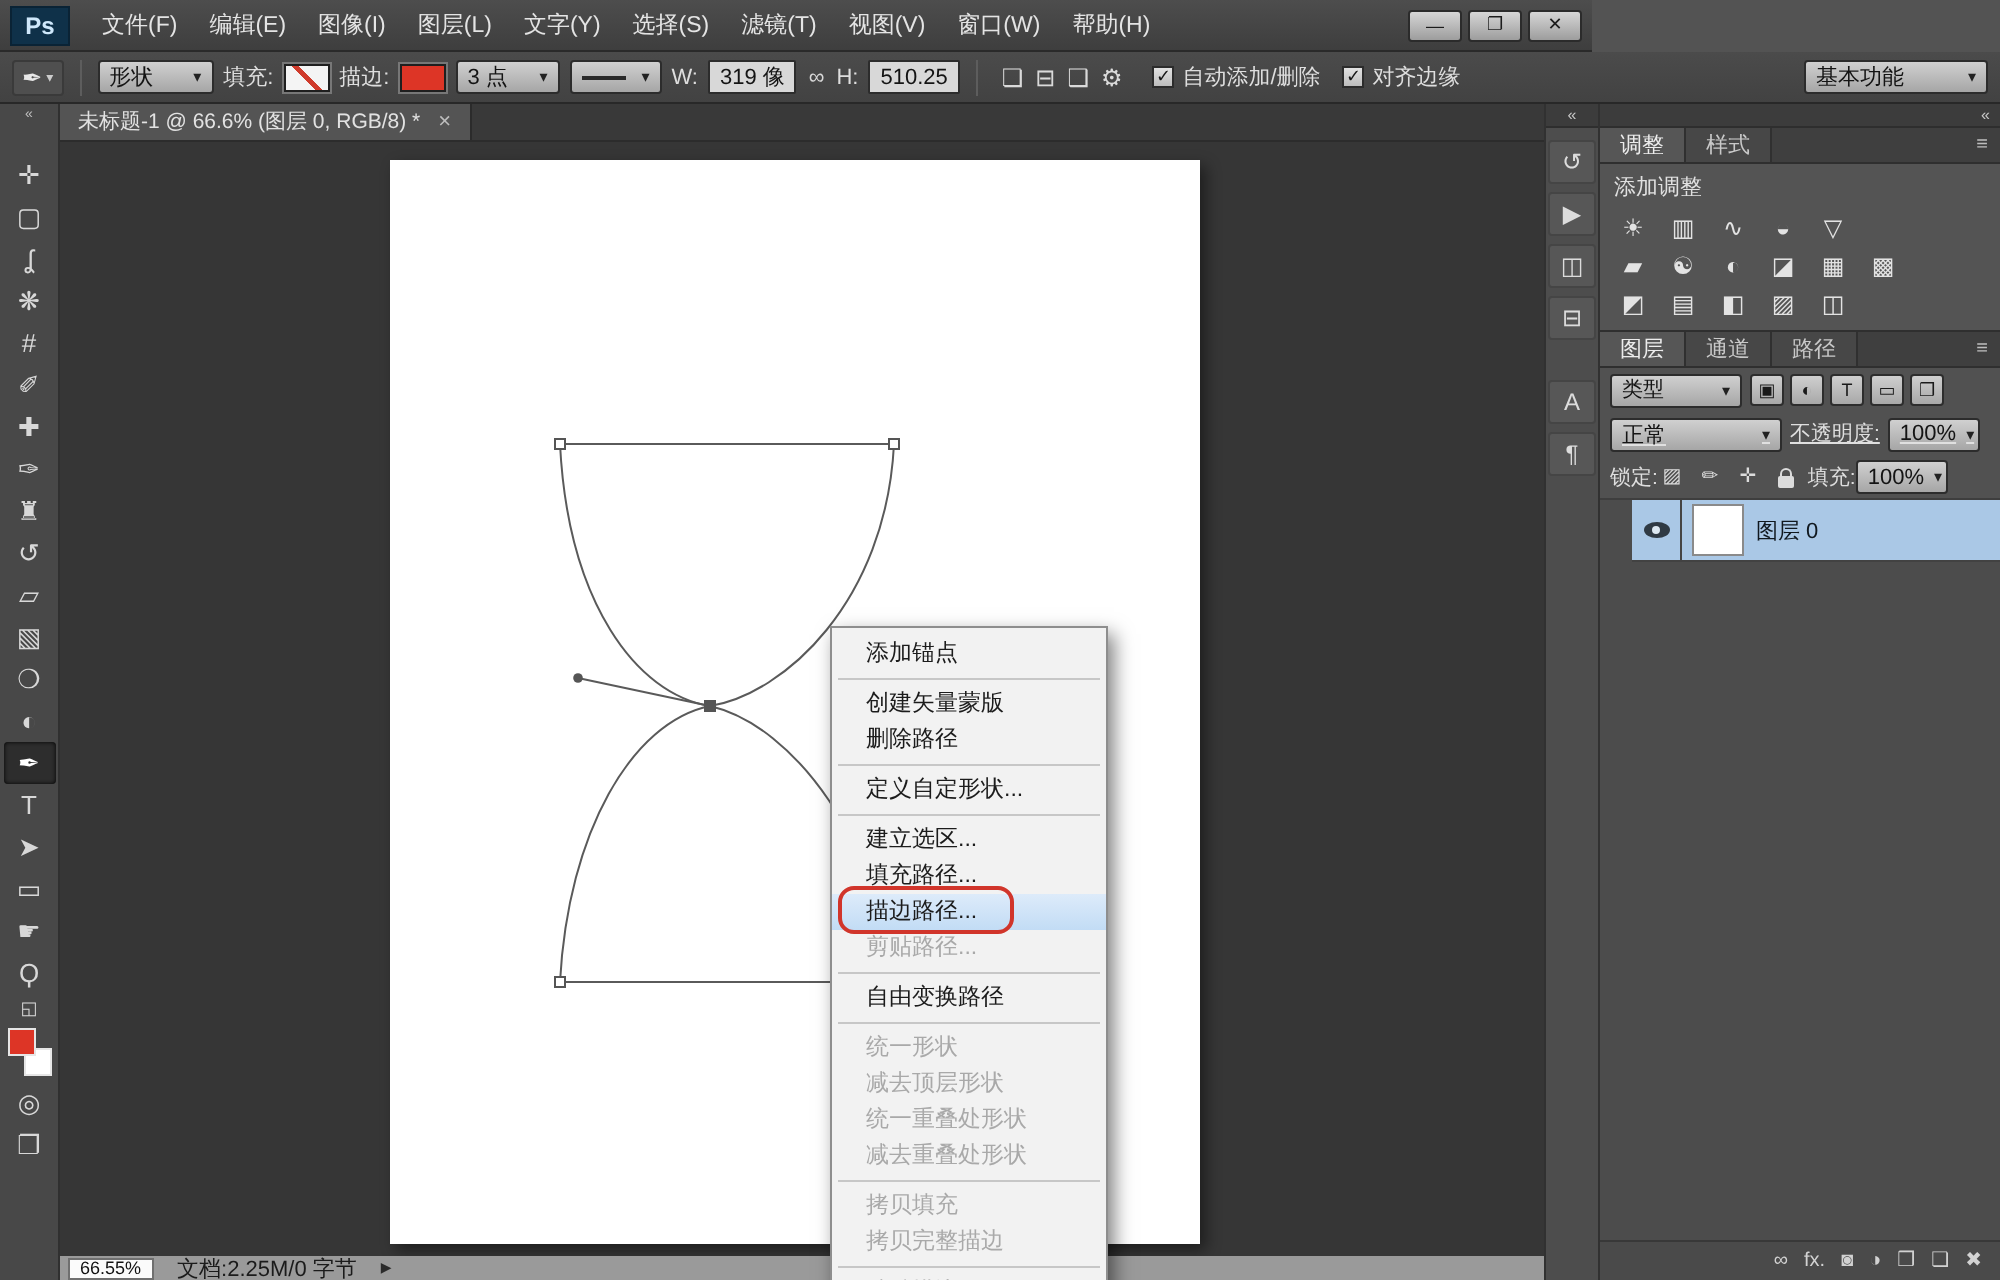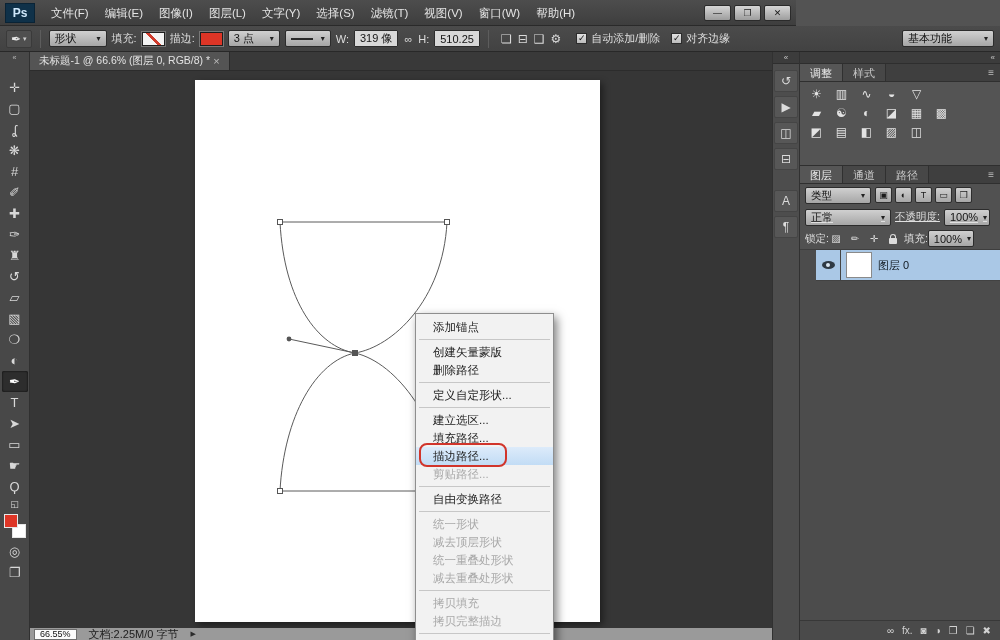--- a/index.html
+++ b/index.html
@@ -45,21 +45,21 @@
   .tb-toggle{height:12px;font-size:7px;color:#bdbdbd;line-height:12px;margin-bottom:13px;}
   .tool{width:26px;height:21px;display:flex;align-items:center;justify-content:center;color:#d8d8d8;font-size:13px;flex:0 0 auto;}
   .tool.small{height:14px;font-size:9px;}
   .tool.selected{background:#2d2d2d;border-radius:2px;color:#ffffff;box-shadow:inset 0 0 2px #000;}
   .fg-bg{position:relative;width:22px;height:24px;margin:3px 0;flex:0 0 auto;}
   .fg{position:absolute;left:0;top:0;width:14px;height:14px;border:1px solid #e6e6e6;z-index:2;}
   .bg{position:absolute;right:0;bottom:0;width:14px;height:14px;border:1px solid #e6e6e6;background:#ffffff;z-index:1;}
 
   
   #tabstrip{position:absolute;left:30px;top:52px;width:742px;height:19px;background:#393939;border-bottom:1px solid #2c2c2c;display:flex;z-index:4;}
-  .doc-tab{background:#545454;border-right:1px solid #2b2b2b;display:flex;align-items:center;gap:3px;padding:0 9px;font-size:10.5px;color:#e2e2e2;}
+  .doc-tab{background:#545454;border-right:1px solid #2b2b2b;display:flex;align-items:center;gap:9px;padding:0 9px;font-size:10.5px;color:#e2e2e2;}
   .tab-close{color:#bdbdbd;font-size:11px;}
 
   
   #canvas{position:absolute;left:30px;top:71px;width:742px;height:557px;background:#363636;overflow:hidden;z-index:1;}
   #doc{position:absolute;left:165px;top:9px;width:405px;height:542px;background:#ffffff;box-shadow:3px 3px 7px rgba(0,0,0,0.45);}
   #path-svg{position:absolute;left:0;top:0;pointer-events:none;}
 
   
   #statusbar{position:absolute;left:30px;top:628px;width:742px;height:12px;background:#9a9a9a;display:flex;align-items:center;gap:12px;padding-left:4px;z-index:5;}
   .zoom-box{background:#fbfbfb;border:1px solid #6f6f6f;height:11px;line-height:9px;padding:0 5px;font-size:9px;color:#111;}
@@ -87,21 +87,21 @@
   .panel-tabs{height:18px;background:#3f3f3f;display:flex;align-items:stretch;border-bottom:1px solid #2f2f2f;}
   .tabs-holder{display:flex;}
   .ptab{padding:0 10px;font-size:11px;color:#c9c9c9;background:#474747;border-right:1px solid #303030;line-height:18px;}
   .ptab.active{background:#565656;color:#ececec;}
   .panel-menu{margin-left:auto;color:#bdbdbd;font-size:10px;line-height:18px;padding-right:6px;}
   #adj-content{height:84px;background:#545454;padding:3px 6px;border-bottom:1px solid #2f2f2f;}
   .adj-title{font-size:11px;color:#e0e0e0;margin:1px 0 4px 1px;}
   .adj-row{display:flex;gap:4px;margin-bottom:2px;}
   .adj-icon{width:21px;height:17px;display:flex;align-items:center;justify-content:center;color:#e3e3e3;font-size:12px;}
   #layers-panel{flex:1;display:flex;flex-direction:column;background:#515151;}
-  .filter-row{display:flex;gap:4px;padding:3px 5px;height:22px;}
+  .filter-row{display:flex;align-items:center;gap:4px;padding:3px 5px;height:22px;}
   .filter-dd{width:66px;font-size:10.5px;}
   #filter-icons{display:flex;gap:3px;}
   .filter-btn{width:17px;height:16px;background:linear-gradient(#cfcfcf,#a8a8a8);border:1px solid #2d2d2d;border-radius:2px;color:#1a1a1a;font-size:9px;display:flex;align-items:center;justify-content:center;}
   .blend-row{display:flex;align-items:center;gap:4px;padding:2px 5px;height:22px;text-decoration:underline;}
   .blend-dd{width:86px;}
   .small-dd{width:46px;}
   .plabel{font-size:10.5px;color:#dedede;white-space:nowrap;}
   .lock-row{display:flex;align-items:center;padding:2px 5px;height:22px;border-bottom:1px solid #3e3e3e;}
   #lock-icons{display:flex;gap:5px;align-items:center;margin-right:4px;}
   .lock-btn{width:14px;height:15px;display:flex;align-items:center;justify-content:center;color:#dcdcdc;font-size:10px;}
@@ -279,20 +279,21 @@
     <div class="dock-head right">«</div>
 
     <div class="panel-tabs">
       <div id="adj-tabs" class="tabs-holder">
           <div class="ptab active">调整</div>
           <div class="ptab">样式</div>
         </div>
       <span class="panel-menu">≡</span>
     </div>
     <div id="adj-content">
+      <div class="adj-title">添加调整</div>
       <div id="adj-rows">
           <div class="adj-row">
             <div class="adj-icon">☀</div>
             <div class="adj-icon">▥</div>
             <div class="adj-icon">∿</div>
             <div class="adj-icon">◒</div>
             <div class="adj-icon">▽</div>
           </div>
           <div class="adj-row">
             <div class="adj-icon">▰</div>

